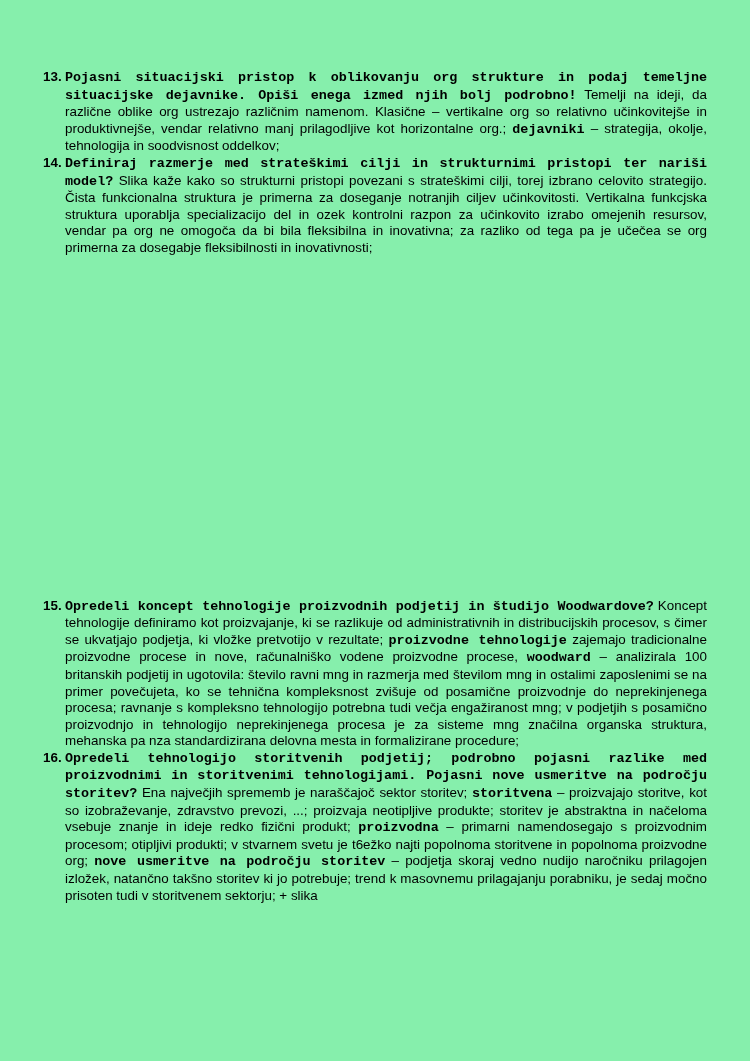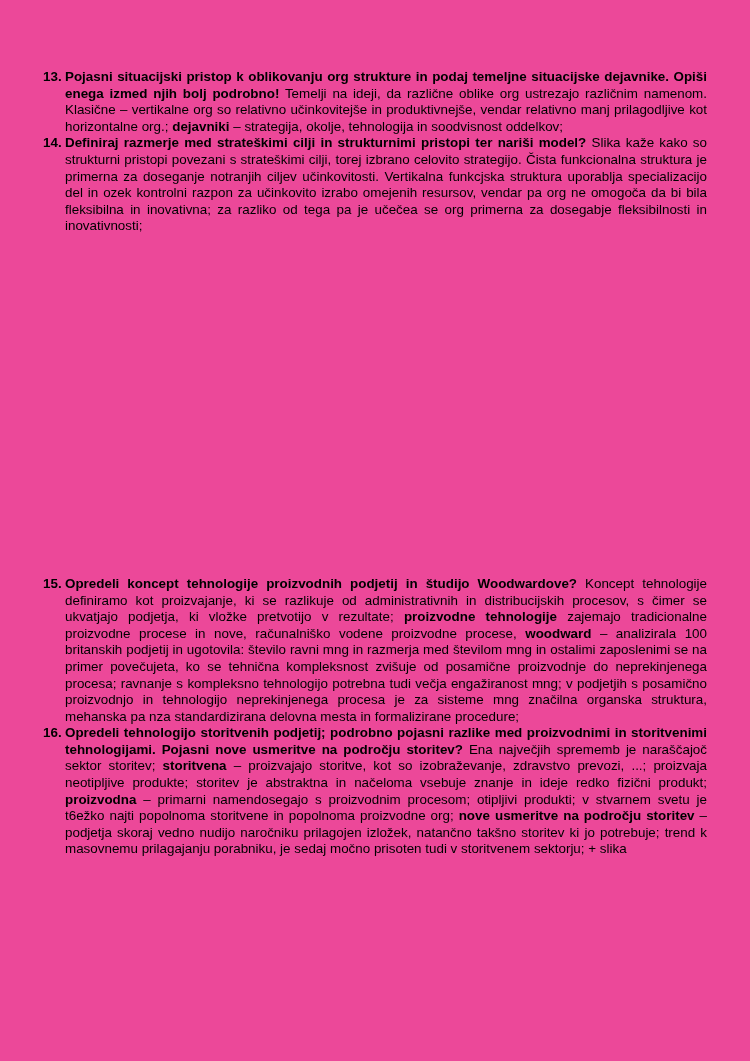--- a/index.html
+++ b/index.html
@@ -12,21 +12,21 @@
     height: 1061px;
     font-family: "Liberation Sans", sans-serif;
     color: #000000;
     overflow: hidden;
   }
   .page {
     box-sizing: border-box;
     width: 750px;
     height: 1061px;
     padding: 69px 43px 0 43px;
-    background: #ec4899;
+    background: #86efac;
   }
   .question-list {
     margin: 0;
     padding: 0;
     list-style: none;
   }
   .doc-item {
     position: relative;
     padding-left: 22px;
     text-align: justify;
@@ -35,20 +35,21 @@
     letter-spacing: 0;
   }
   .doc-item .num {
     position: absolute;
     left: 0;
     top: 0;
     font-weight: bold;
   }
   .seg-bold {
     font-weight: bold;
+    font-family: Liberation Mono, monospace;
   }
 </style>
 </head>
 <body>
 
 <div class="page">
   <div class="question-list">
       <div class="doc-item"><span class="num">13.</span><span><span class="seg-bold">Pojasni situacijski pristop k oblikovanju org strukture in podaj temeljne situacijske dejavnike. Opiši enega izmed njih bolj podrobno!</span><span class="seg-regular"> Temelji na ideji, da različne oblike org ustrezajo različnim namenom. Klasične – vertikalne org so relativno učinkovitejše in produktivnejše, vendar relativno manj prilagodljive kot horizontalne org.; </span><span class="seg-bold">dejavniki</span><span class="seg-regular"> – strategija, okolje, tehnologija in soodvisnost oddelkov;</span></span></div>
       <div class="doc-item" style="margin-bottom: 341px;"><span class="num">14.</span><span><span class="seg-bold">Definiraj razmerje med strateškimi cilji in strukturnimi pristopi ter nariši model?</span><span class="seg-regular"> Slika kaže kako so strukturni pristopi povezani s strateškimi cilji, torej izbrano celovito strategijo. Čista funkcionalna struktura je primerna za doseganje notranjih ciljev učinkovitosti. Vertikalna funkcjska struktura uporablja specializacijo del in ozek kontrolni razpon za učinkovito izrabo omejenih resursov, vendar pa org ne omogoča da bi bila fleksibilna in inovativna; za razliko od tega pa je učečea se org primerna za dosegabje fleksibilnosti in inovativnosti;</span></span></div>
       <div class="doc-item"><span class="num">15.</span><span><span class="seg-bold">Opredeli koncept tehnologije proizvodnih podjetij in študijo Woodwardove?</span><span class="seg-regular"> Koncept tehnologije definiramo kot proizvajanje, ki se razlikuje od administrativnih in distribucijskih procesov, s čimer se ukvatjajo podjetja, ki vložke pretvotijo v rezultate; </span><span class="seg-bold">proizvodne tehnologije</span><span class="seg-regular"> zajemajo tradicionalne proizvodne procese in nove, računalniško vodene proizvodne procese, </span><span class="seg-bold">woodward</span><span class="seg-regular"> – analizirala 100 britanskih podjetij in ugotovila: število ravni mng in razmerja med številom mng in ostalimi zaposlenimi se na primer povečujeta, ko se tehnična kompleksnost zvišuje od posamične proizvodnje do neprekinjenega procesa; ravnanje s kompleksno tehnologijo potrebna tudi večja engažiranost mng; v podjetjih s posamično proizvodnjo in tehnologijo neprekinjenega procesa je za sisteme mng značilna organska struktura, mehanska pa nza standardizirana delovna mesta in formalizirane procedure;</span></span></div>

